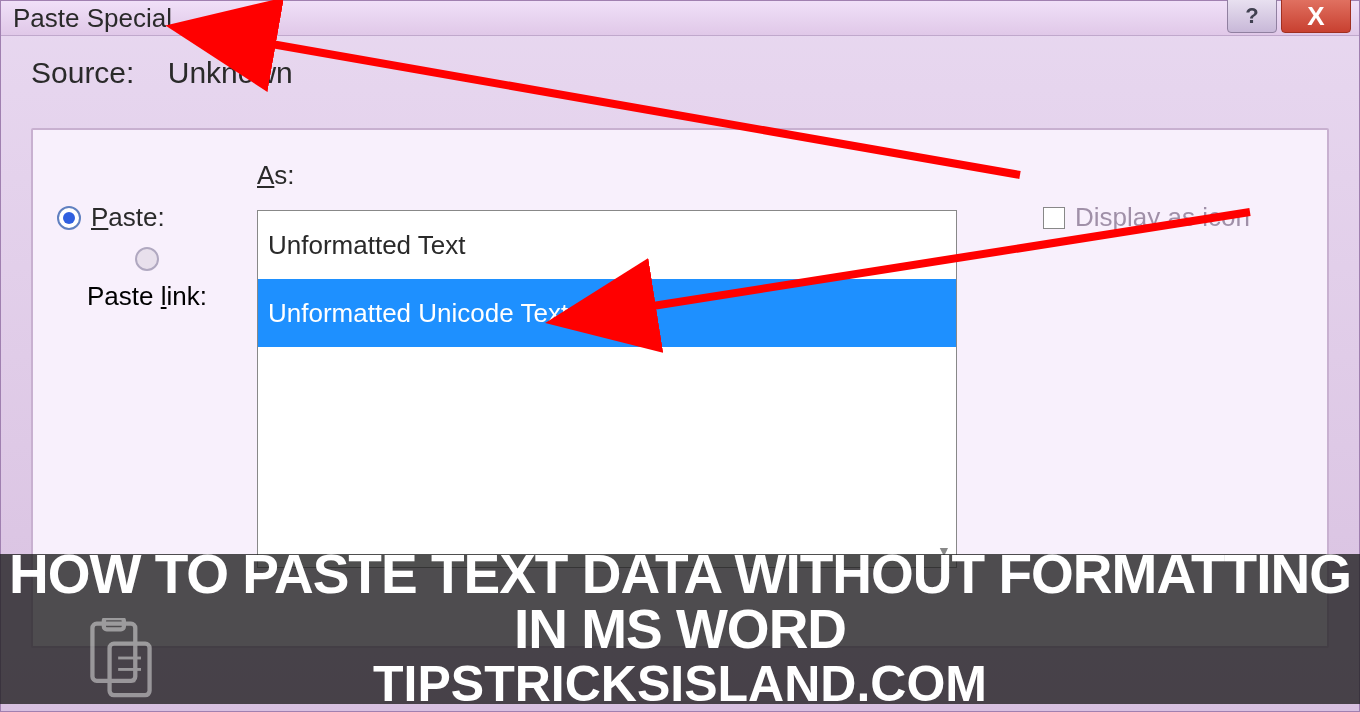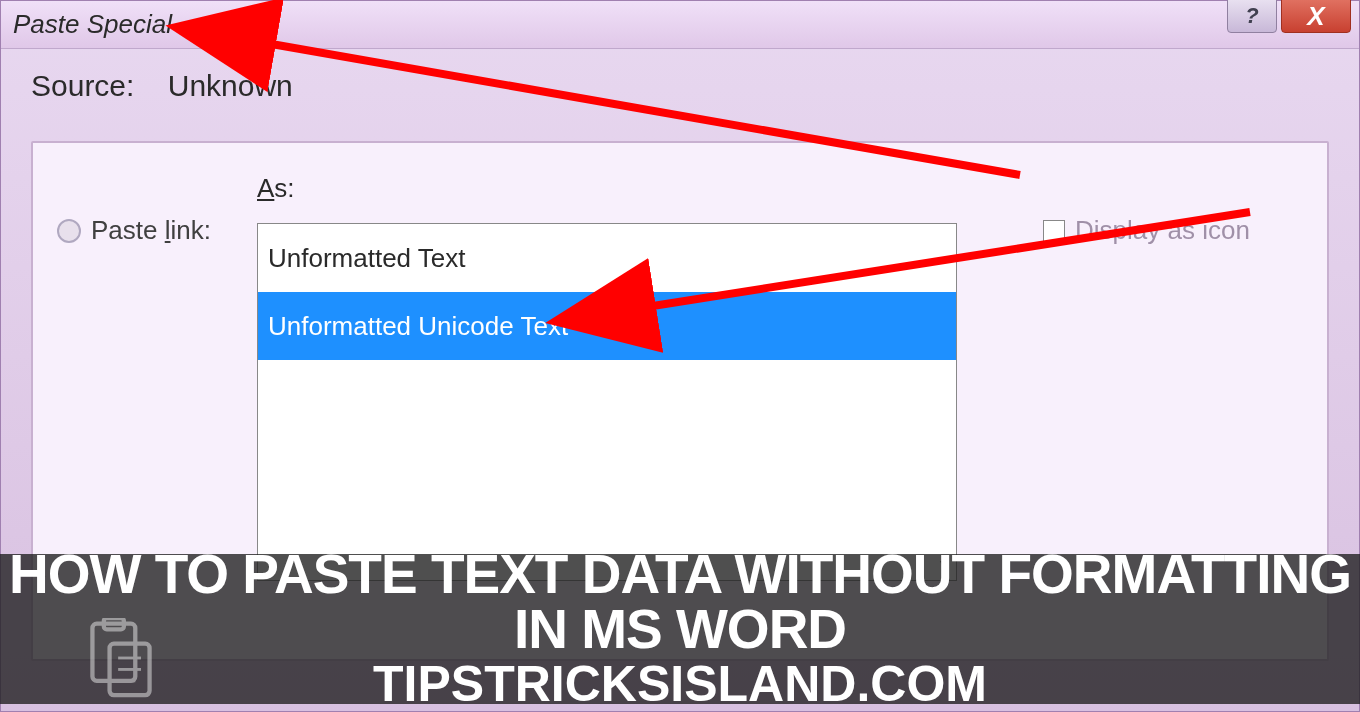--- a/index.html
+++ b/index.html
@@ -14,28 +14,27 @@
     .window {
       position: absolute;
       top: 0;
       left: 0;
       width: 1360px;
       height: 712px;
       background: linear-gradient(180deg, #e8d8f0 0%, #d8c0e0 100%);
       border: 1px solid #a080b0;
     }
     .titlebar {
-      height: 48px;
+      height: 35px;
       background: linear-gradient(180deg, #f0e0f8 0%, #e0c8e8 100%);
       border-bottom: 1px solid #c0a8cc;
       display: flex;
       align-items: center;
       padding: 17px 12px;
       position: relative;
-      font-style: italic;
     }
     .title {
       font-size: 26px;
       color: #2a2a2a;
     }
     .window-controls {
       position: absolute;
       right: 8px;
       top: -2px;
       display: flex;
@@ -92,21 +91,21 @@
       padding-top: 42px;
     }
     .radio-row {
       display: flex;
       align-items: center;
       gap: 10px;
       font-size: 26px;
       color: #2a2a2a;
       margin-bottom: 14px;
     }
-    .radio-row.disabled { color: #404040; }
+    .radio-row.disabled { color: #000000; flex-direction: column; }
     .radio {
       width: 24px;
       height: 24px;
       border-radius: 50%;
       border: 2px solid #6080c0;
       background: #fff;
       display: inline-flex;
       align-items: center;
       justify-content: center;
     }
@@ -231,20 +230,24 @@
 
   <div class="content">
     <div class="source-row">
       <span>Source:</span>
       &nbsp;&nbsp;
       <span>Unknown</span>
     </div>
 
     <div class="panel">
       <div class="left-col">
+        <div class="radio-row">
+          <span class="radio selected"></span>
+          <span><span class="underline">P</span>aste:</span>
+        </div>
         <div class="radio-row disabled">
           <span class="radio disabled"></span>
           <span>Paste <span class="underline">l</span>ink:</span>
         </div>
       </div>
 
       <div class="center-col">
         <span class="as-label"><span class="underline">A</span>s:</span>
         <div class="listbox">
           <div class="list-item">Unformatted Text</div>

